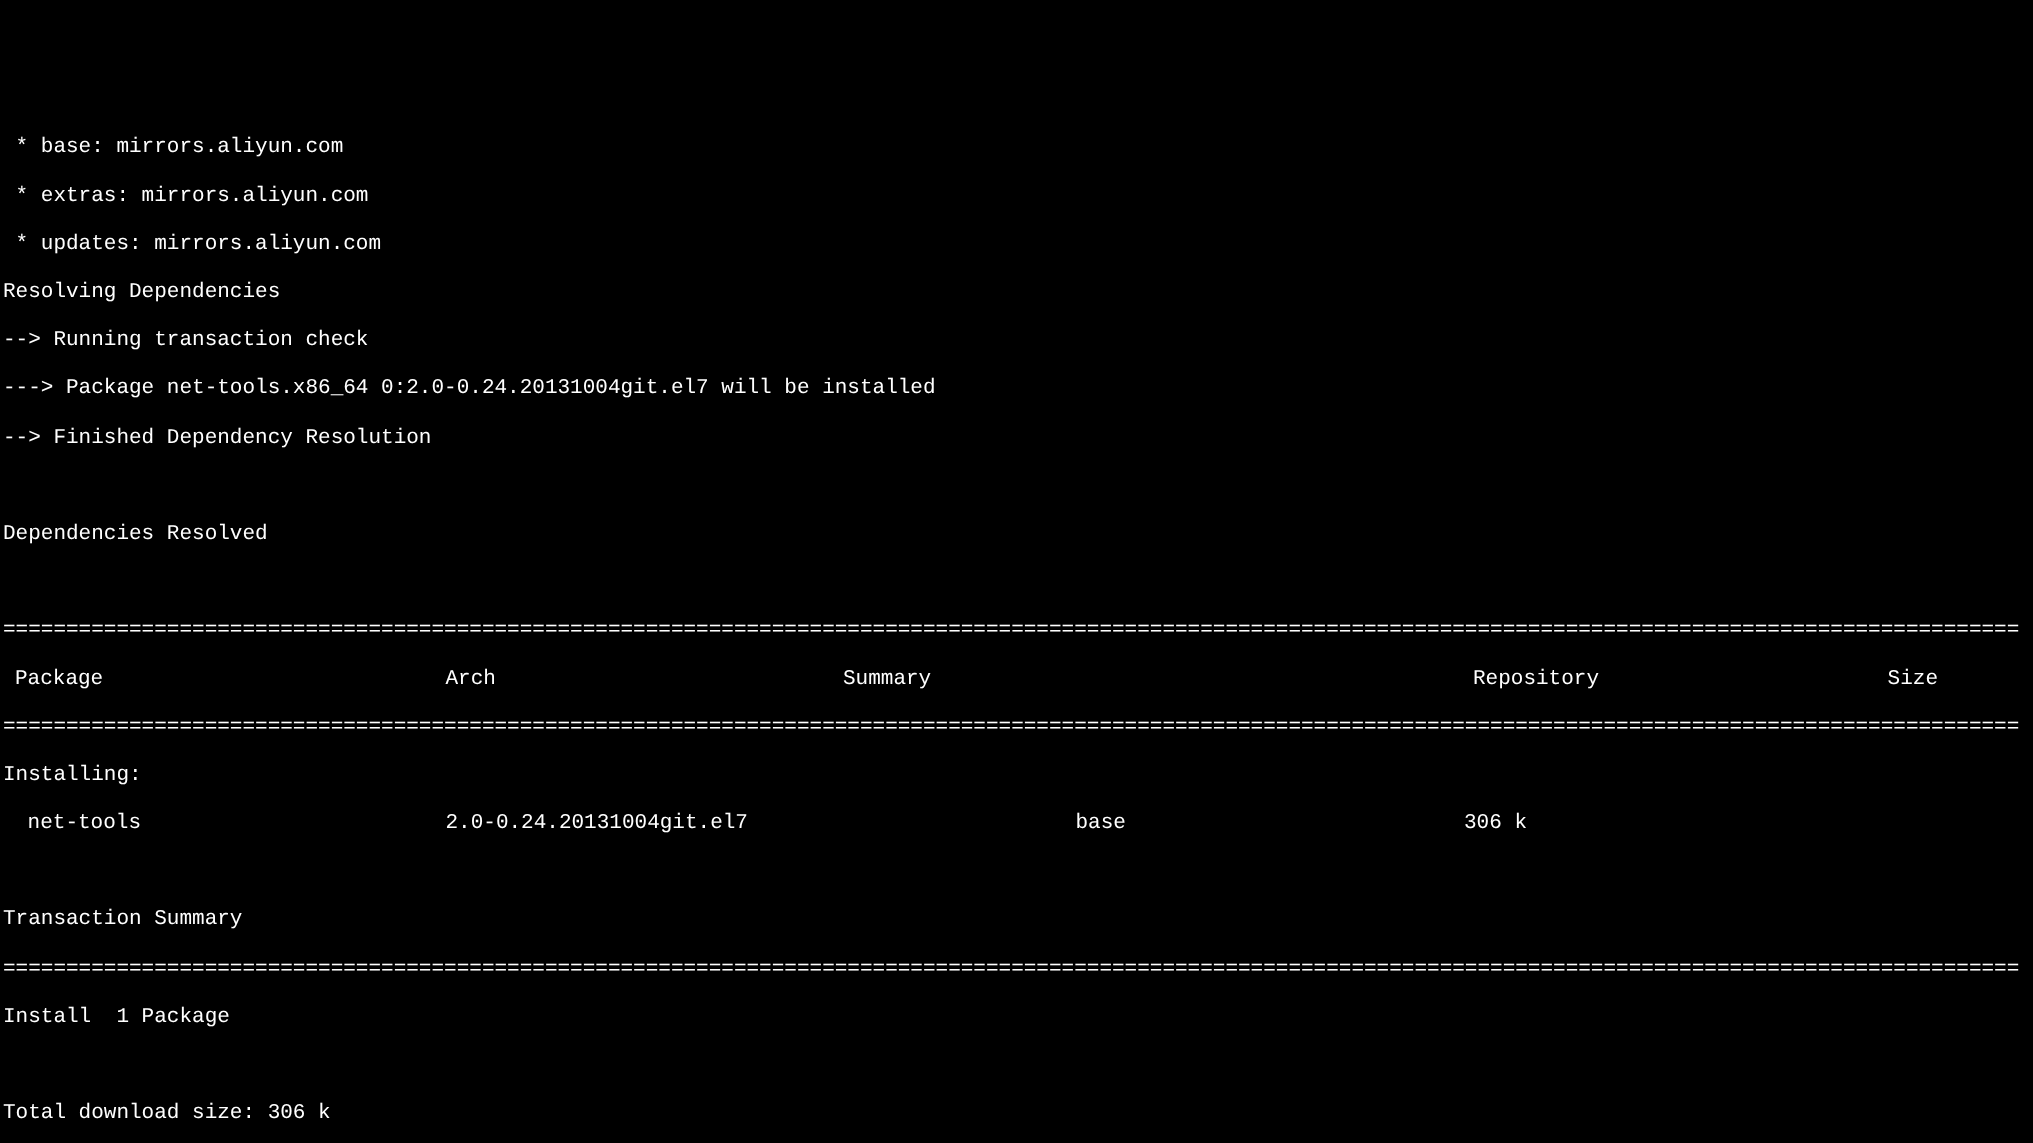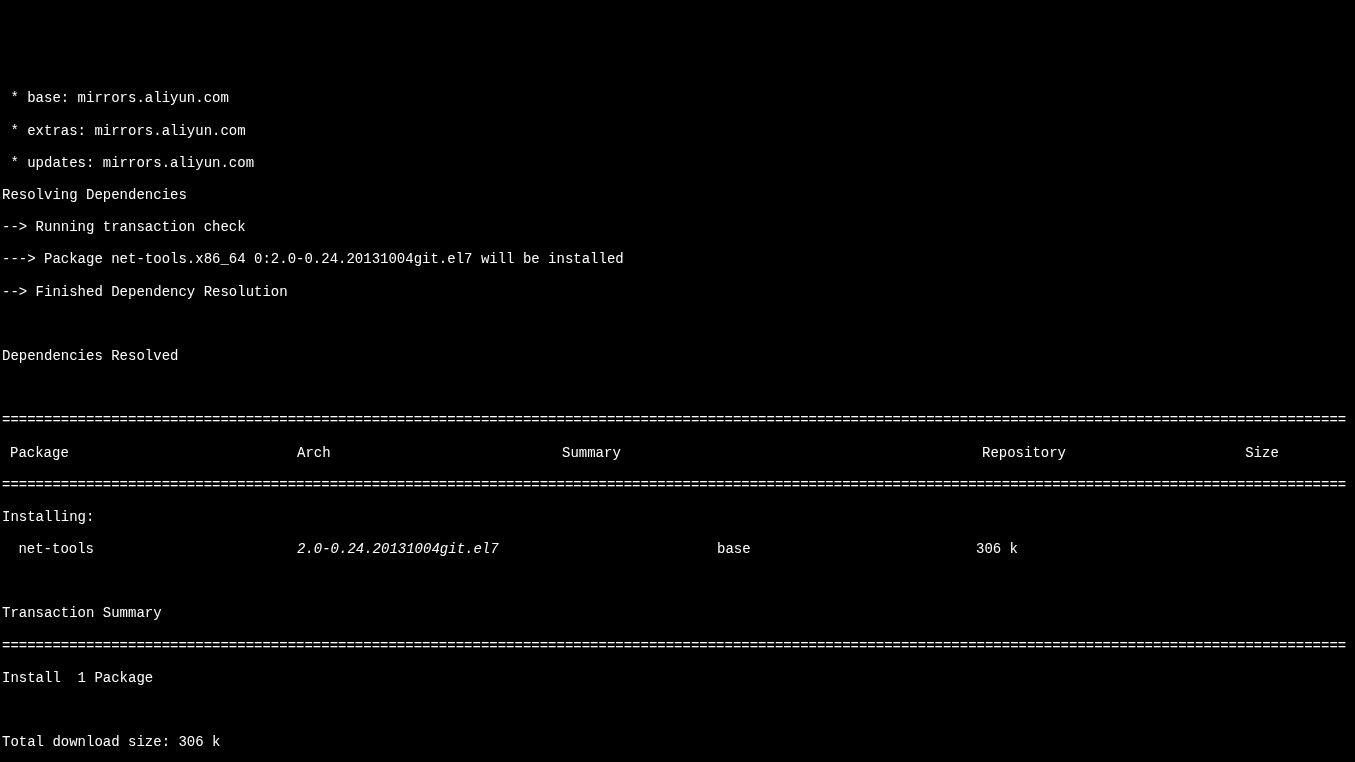--- a/index.html
+++ b/index.html
@@ -26,28 +26,28 @@
     }
     .divider {
       letter-spacing: 0;
       overflow: hidden;
     }
     .table-row {
       display: flex;
     }
     .col-package { width: 295px; padding-left: 8px; }
     .col-arch { width: 265px; }
-    .col-version { width: 420px; font-style: italic; }
+    .col-version { width: 420px; }
     .col-repository { width: 250px; }
     .col-size { width: 60px; text-align: center; }
     .col-package-h { width: 295px; padding-left: 8px; }
     .col-arch-h { width: 265px; }
     .col-version-h { width: 420px; }
     .col-repository-h { width: 250px; }
-    .col-size-h { width: 60px; text-align: center; }
+    .col-size-h { width: 60px; text-align: right; }
   </style>
 </head>
 <body>
 
 
 
 <div class="terminal">
 <span class="line"> * base: mirrors.aliyun.com</span>
 <span class="line"> * extras: mirrors.aliyun.com</span>
 <span class="line"> * updates: mirrors.aliyun.com</span>

